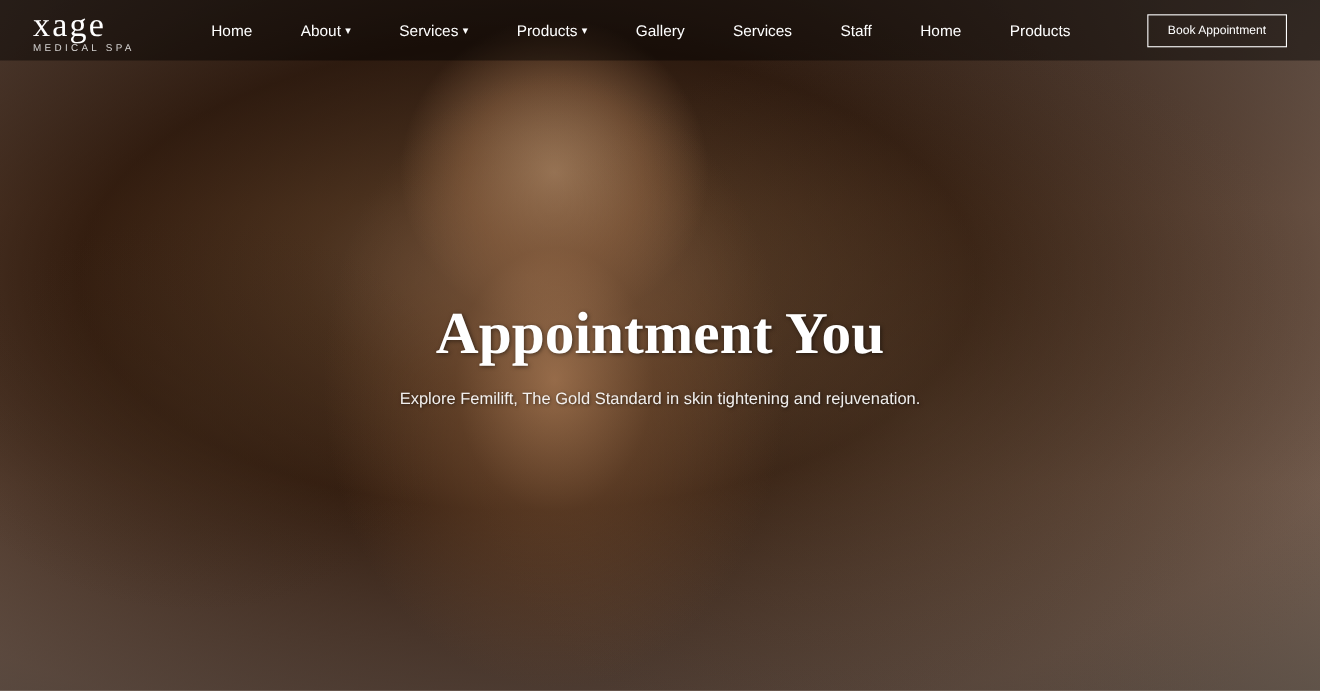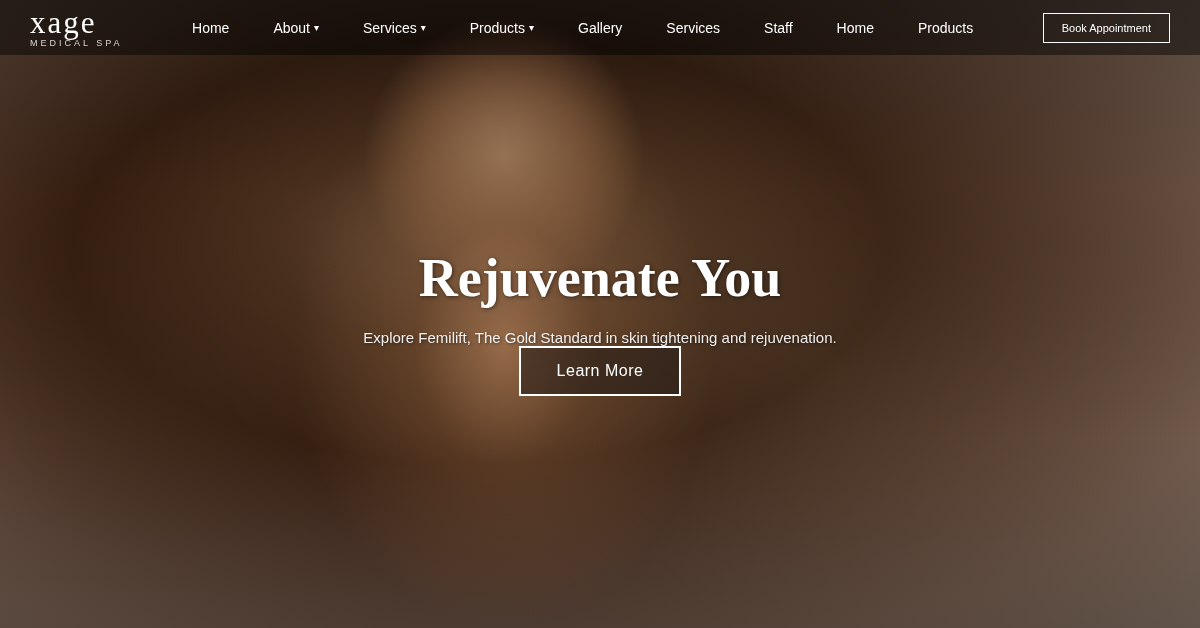--- a/index.html
+++ b/index.html
@@ -196,18 +196,17 @@
       </li>
       <li>
         <a href="#">Products</a>
       </li>
     </ul>
 
     <button class="book-btn">Book Appointment</button>
   </nav>
 
   <div class="hero-content">
-    <h1 class="hero-title">Rejuvenate You</h1>
+    <h1 class="hero-title">Appointment You</h1>
     <p class="hero-subtitle">Explore Femilift, The Gold Standard in skin tightening and rejuvenation.</p>
-    <button class="learn-more-btn">Learn More</button>
   </div>
 
 </div>
 
 </body></html>

